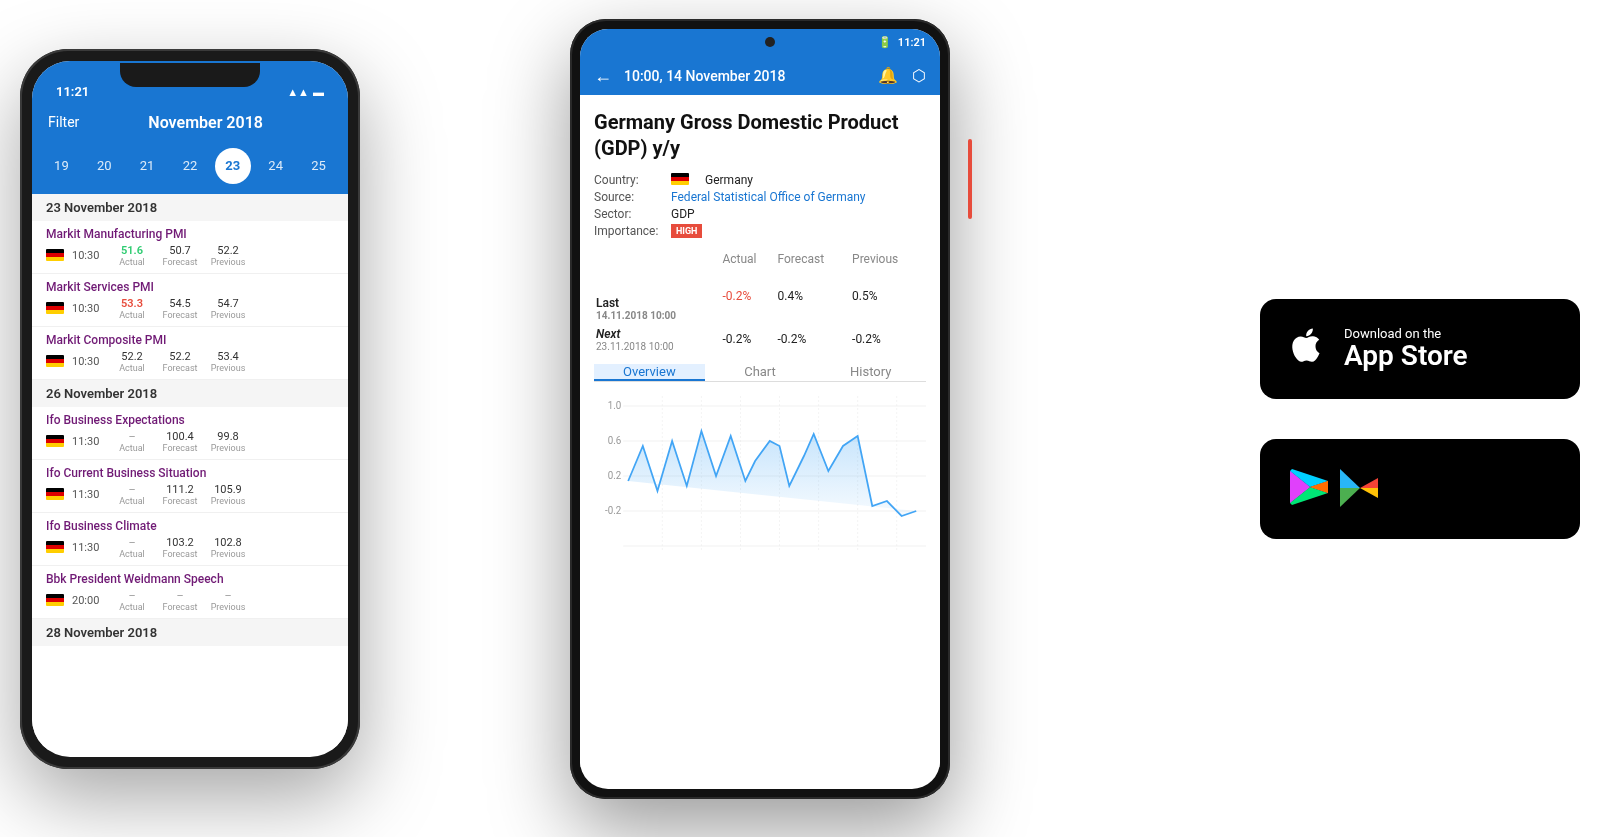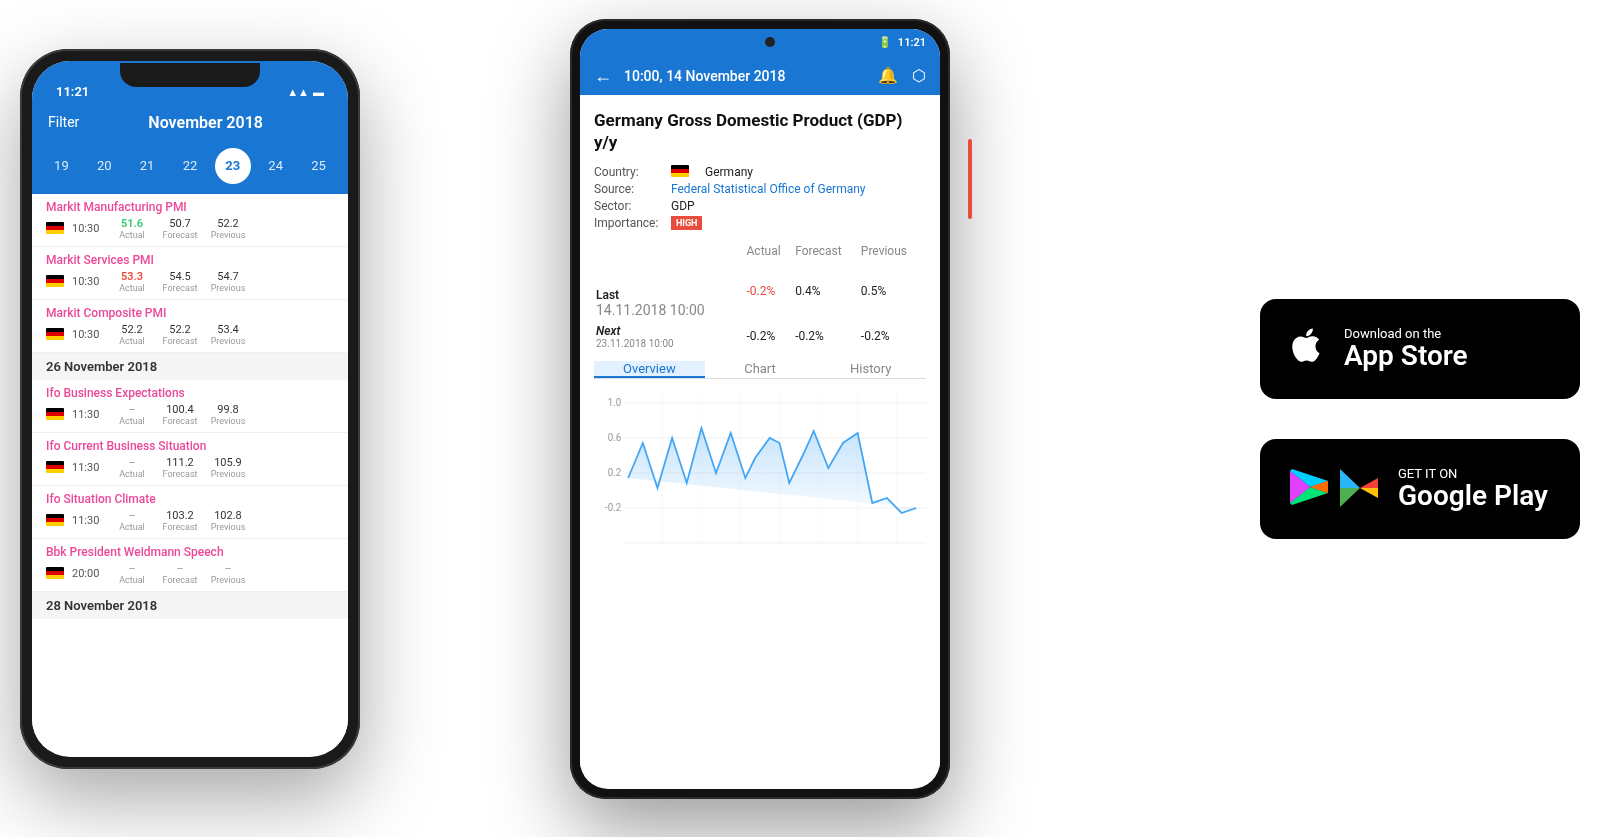--- a/index.html
+++ b/index.html
@@ -147,21 +147,21 @@
     }
 
     .event-item {
       padding: 6px 14px;
       border-bottom: 1px solid #f0f0f0;
     }
 
     .event-title {
       font-size: 12px;
       font-weight: 500;
-      color: #ec4899;
+      color: #701a75;
       margin-bottom: 3px;
     }
 
     .event-row {
       display: flex;
       align-items: center;
       gap: 8px;
       font-size: 11px;
     }
 
@@ -277,21 +277,21 @@
     }
 
     .android-content {
       background: white;
       padding: 14px;
       height: calc(100% - 88px);
       overflow: hidden;
     }
 
     .gdp-title {
-      font-size: 17px;
+      font-size: 20px;
       font-weight: 700;
       color: #111;
       margin-bottom: 12px;
       line-height: 1.3;
     }
 
     .meta-table {
       margin-bottom: 12px;
     }
 
@@ -481,20 +481,21 @@
           <div class="cal-day">
               <span>24</span>
             </div>
           <div class="cal-day">
               <span>25</span>
             </div>
         </div>
 
         <div class="iphone-content">
 
+          <div class="section-header">23 November 2018</div>
 
           <div class="event-item">
             <div class="event-title">Markit Manufacturing PMI</div>
             <div class="event-row">
               <div class="flag-de">
                   <div class="s1"></div>
                   <div class="s2"></div>
                   <div class="s3"></div>
                 </div>
               <span class="event-time">10:30</span>
@@ -605,21 +606,21 @@
                 <span class="event-sub">Forecast</span>
               </div>
               <div class="col-item">
                 <span class="event-val">105.9</span>
                 <span class="event-sub">Previous</span>
               </div>
             </div>
           </div>
 
           <div class="event-item">
-            <div class="event-title">Ifo Situation Climate</div>
+            <div class="event-title">Ifo Business Climate</div>
             <div class="event-row">
               <div class="flag-de">
                   <div class="s1"></div>
                   <div class="s2"></div>
                   <div class="s3"></div>
                 </div>
               <span class="event-time">11:30</span>
               <div class="col-item">
                 <span class="event-val-dash">–</span>
                 <span class="event-sub">Actual</span>
@@ -720,21 +721,21 @@
                 <th></th>
                 <th>Actual</th>
                 <th>Forecast</th>
                 <th>Previous</th>
               </tr>
             </thead>
             <tbody>
               <tr>
                 <td>
                   <div style="font-weight:600;font-size:12px;margin-top:24px;">Last</div>
-                  <div style="color:#888;font-size:14px;">14.11.2018 10:00</div>
+                  <div style="color:#888;font-size:10px;font-weight:bold;">14.11.2018 10:00</div>
                 </td>
                 <td class="red">-0.2%</td>
                 <td>0.4%</td>
                 <td>0.5%</td>
               </tr>
               <tr>
                 <td>
                   <div style="font-weight:600;font-size:12px;font-style:italic;">Next</div>
                   <div style="color:#888;font-size:10px;">23.11.2018 10:00</div>
                 </td>
@@ -849,21 +850,17 @@
 
           <polygon points="4,42 24,23 4,23" fill="#4caf50"></polygon>
 
           <polygon points="4,4 24,23 4,23" fill="#29b6f6"></polygon>
 
           <polygon points="24,23 42,13 42,23" fill="#f44336"></polygon>
 
           <polygon points="24,23 42,23 42,33" fill="#ffc107"></polygon>
         </svg>
       </div>
-      <div class="store-text">
-        <span class="store-sub">GET IT ON</span>
-        <span class="store-main">Google Play</span>
-      </div>
     </div>
 
   </div>
 
 </div>
 
 </body></html>

